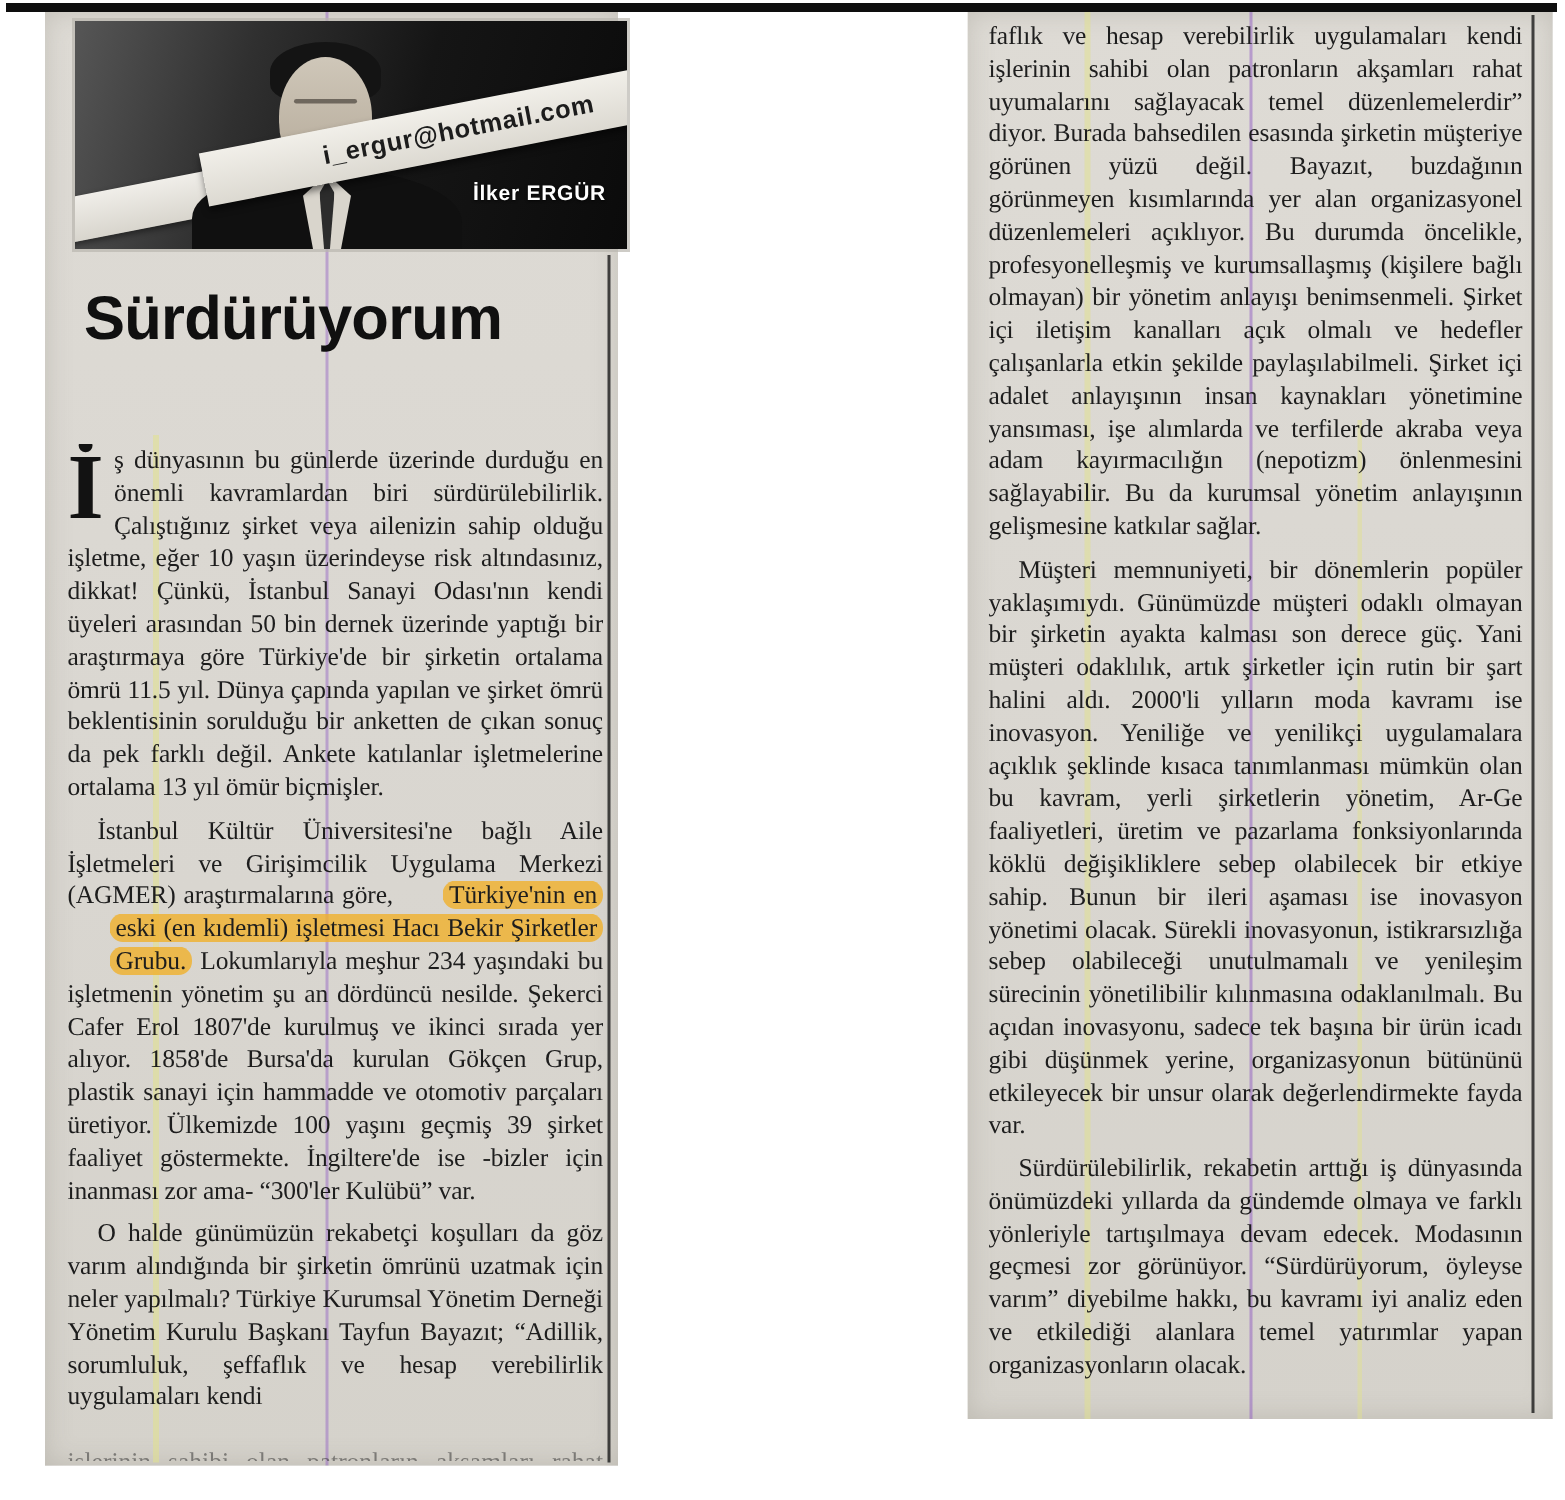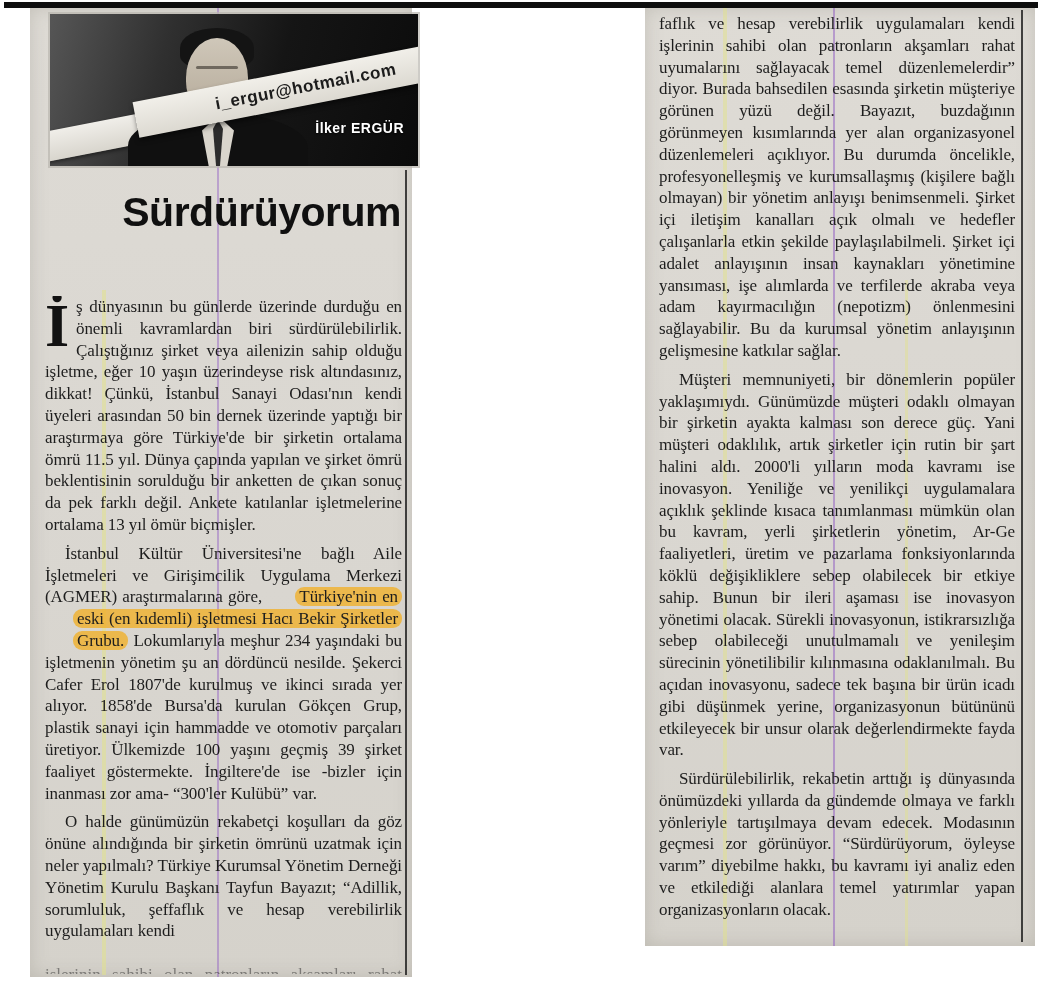--- a/index.html
+++ b/index.html
@@ -63,21 +63,21 @@
   .author-name {
     position:absolute; right:14px; top:106px;
     font-family:"Liberation Sans", sans-serif; font-weight:bold; font-size:14px;
     color:#ffffff; letter-spacing:0.5px; text-shadow:0 1px 2px rgba(0,0,0,0.8);
   }
 
   
   .headline {
     position:absolute; left:56px; top:184px; width:345px;
     font-family:"Liberation Sans", sans-serif; font-weight:bold;
-    font-size:41px; line-height:57px; letter-spacing:-0.5px; color:#101010;text-align:right;
+    font-size:41px; line-height:57px; letter-spacing:-0.5px; color:#101010;
   }
 
   
   .bodycol { position:absolute; color:#1d1d1d; }
   .col-left  { left:45px;  top:296px; width:357px; height:668px; overflow:hidden; }
   .col-right { left:659px; top:13px;  width:356px; height:926px; overflow:hidden; }
   .bodycol p {
     margin:0 0 7px 0; text-align:justify;
     font-size:17px; line-height:21.8px; letter-spacing:-0.1px;
   }
@@ -130,21 +130,21 @@
   <div class="author-name">İlker ERGÜR</div>
 </div>
 
 <div class="headline">
   <div>Sürdürüyorum</div>
 </div>
 
 <div class="bodycol col-left">
   <p><span class="dropcap">İ</span><span>ş dünyasının bu günlerde üzerinde durduğu en önemli kavramlardan biri sürdürülebilirlik. Çalıştığınız şirket veya ailenizin sahip olduğu işletme, eğer 10 yaşın üzerindeyse risk altındasınız, dikkat! Çünkü, İstanbul Sanayi Odası'nın kendi üyeleri arasından 50 bin dernek üzerinde yaptığı bir araştırmaya göre Türkiye'de bir şirketin ortalama ömrü 11.5 yıl. Dünya çapında yapılan ve şirket ömrü beklentisinin sorulduğu bir anketten de çıkan sonuç da pek farklı değil. Ankete katılanlar işletmelerine ortalama 13 yıl ömür biçmişler.</span></p>
   <p class="indent"><span>İstanbul Kültür Üniversitesi'ne bağlı Aile İşletmeleri ve Girişimcilik Uygulama Merkezi (AGMER) araştırmalarına göre, </span><span class="hl">Türkiye'nin en eski (en kıdemli) işletmesi Hacı Bekir Şirketler Grubu.</span><span> Lokumlarıyla meşhur 234 yaşındaki bu işletmenin yönetim şu an dördüncü nesilde. Şekerci Cafer Erol 1807'de kurulmuş ve ikinci sırada yer alıyor. 1858'de Bursa'da kurulan Gökçen Grup, plastik sanayi için hammadde ve otomotiv parçaları üretiyor. Ülkemizde 100 yaşını geçmiş 39 şirket faaliyet göstermekte. İngiltere'de ise -bizler için inanması zor ama- “300'ler Kulübü” var.</span></p>
-  <p class="indent">O halde günümüzün rekabetçi koşulları da göz önüne alındığında bir şirketin ömrünü uzatmak için neler yapılmalı? Türkiye Kurumsal Yönetim Derneği Yönetim Kurulu Başkanı Tayfun Bayazıt; “Adillik, sorumluluk, şeffaflık ve hesap verebilirlik uygulamaları kendi</p>
+  <p class="indent">O halde günümüzün rekabetçi koşulları da göz varım alındığında bir şirketin ömrünü uzatmak için neler yapılmalı? Türkiye Kurumsal Yönetim Derneği Yönetim Kurulu Başkanı Tayfun Bayazıt; “Adillik, sorumluluk, şeffaflık ve hesap verebilirlik uygulamaları kendi</p>
 </div>
 
 <div class="clipped">
   <span>işlerinin sahibi olan patronların akşamları rahat uyumalarını</span>
 </div>
 
 <div class="bodycol col-right">
   <p>faflık ve hesap verebilirlik uygulamaları kendi işlerinin sahibi olan patronların akşamları rahat uyumalarını sağlayacak temel düzenlemelerdir” diyor. Burada bahsedilen esasında şirketin müşteriye görünen yüzü değil. Bayazıt, buzdağının görünmeyen kısımlarında yer alan organizasyonel düzenlemeleri açıklıyor. Bu durumda öncelikle, profesyonelleşmiş ve kurumsallaşmış (kişilere bağlı olmayan) bir yönetim anlayışı benimsenmeli. Şirket içi iletişim kanalları açık olmalı ve hedefler çalışanlarla etkin şekilde paylaşılabilmeli. Şirket içi adalet anlayışının insan kaynakları yönetimine yansıması, işe alımlarda ve terfilerde akraba veya adam kayırmacılığın (nepotizm) önlenmesini sağlayabilir. Bu da kurumsal yönetim anlayışının gelişmesine katkılar sağlar.</p>
   <p class="indent">Müşteri memnuniyeti, bir dönemlerin popüler yaklaşımıydı. Günümüzde müşteri odaklı olmayan bir şirketin ayakta kalması son derece güç. Yani müşteri odaklılık, artık şirketler için rutin bir şart halini aldı. 2000'li yılların moda kavramı ise inovasyon. Yeniliğe ve yenilikçi uygulamalara açıklık şeklinde kısaca tanımlanması mümkün olan bu kavram, yerli şirketlerin yönetim, Ar-Ge faaliyetleri, üretim ve pazarlama fonksiyonlarında köklü değişikliklere sebep olabilecek bir etkiye sahip. Bunun bir ileri aşaması ise inovasyon yönetimi olacak. Sürekli inovasyonun, istikrarsızlığa sebep olabileceği unutulmamalı ve yenileşim sürecinin yönetilibilir kılınmasına odaklanılmalı. Bu açıdan inovasyonu, sadece tek başına bir ürün icadı gibi düşünmek yerine, organizasyonun bütününü etkileyecek bir unsur olarak değerlendirmekte fayda var.</p>
   <p class="indent">Sürdürülebilirlik, rekabetin arttığı iş dünyasında önümüzdeki yıllarda da gündemde olmaya ve farklı yönleriyle tartışılmaya devam edecek. Modasının geçmesi zor görünüyor. “Sürdürüyorum, öyleyse varım” diyebilme hakkı, bu kavramı iyi analiz eden ve etkilediği alanlara temel yatırımlar yapan organizasyonların olacak.</p>

